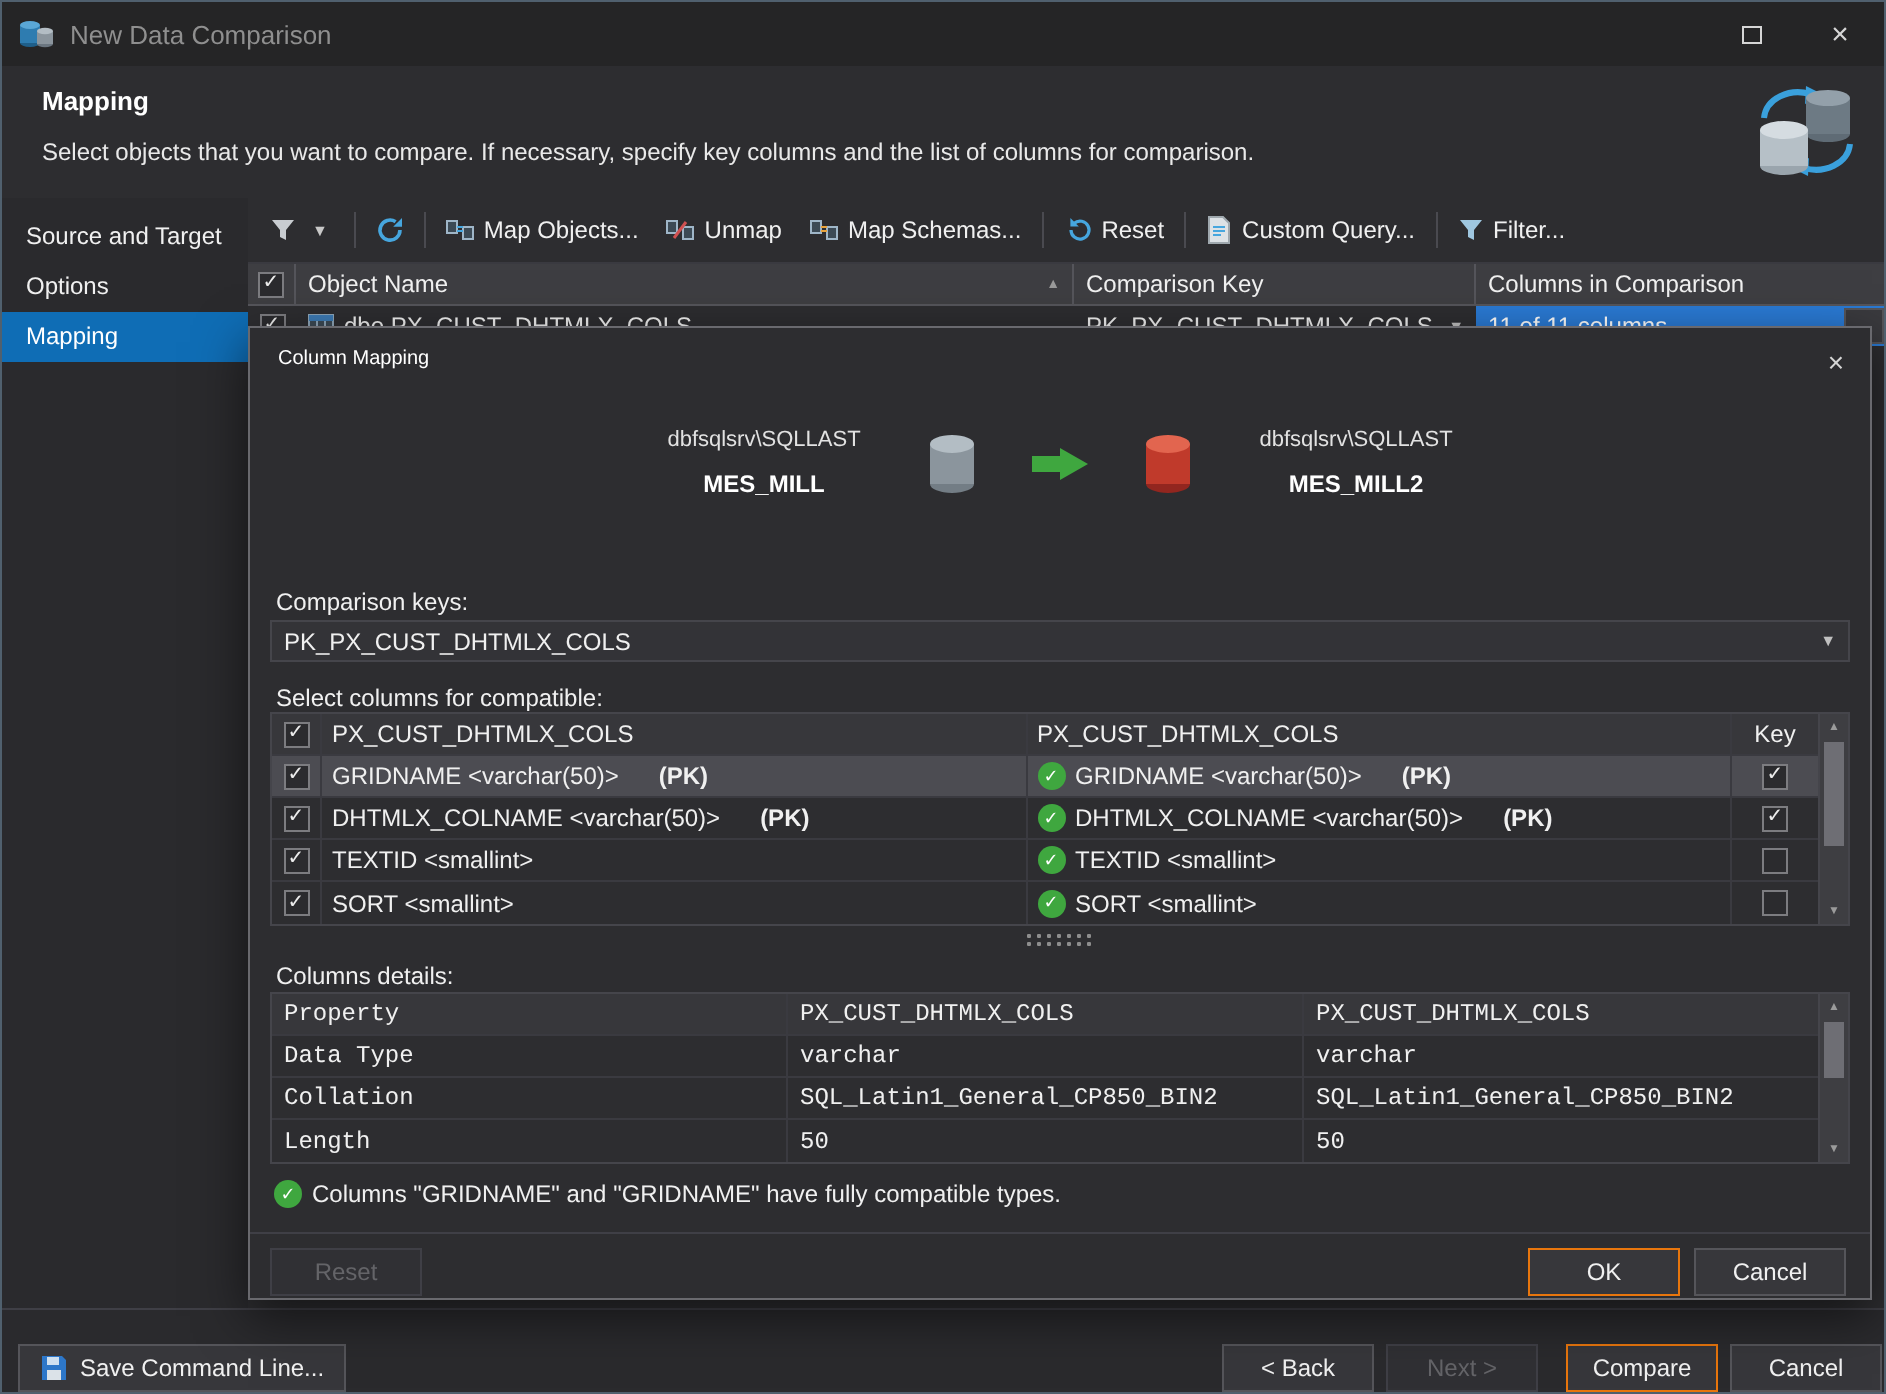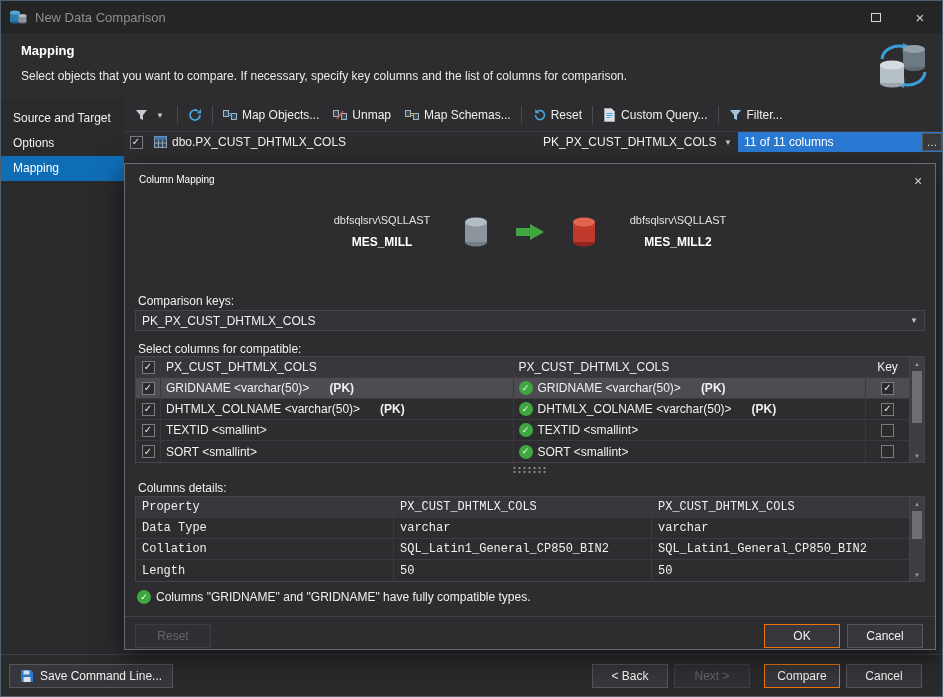--- a/index.html
+++ b/index.html
@@ -47,21 +47,21 @@
   .ellipsis-btn { margin-left:auto; width:20px; height:18px; background:#3a3a3e; border:1px solid #55555a; color:#d8d8d8; display:flex; align-items:center; justify-content:center; font-size:11px; }
   .combo-caret { margin-left:auto; font-size:8px; color:#c0c0c0; }
 
   
   .cb { width:13px; height:13px; background:#2b2b2e; border:1px solid #7c7c80; display:inline-flex; align-items:center; justify-content:center; flex:none; }
   .cb.checked::after { content:"✓"; color:#ececec; font-size:10px; line-height:1; }
   .okicon { width:14px; height:14px; border-radius:50%; background:#3fa73f; color:#fff; display:inline-flex; align-items:center; justify-content:center; flex:none; margin-right:5px; }
   .okicon::after { content:"✓"; font-size:9px; line-height:1; }
 
   
-  .footer { position:absolute; left:0; right:0; bottom:0; height:42px; background:#2a2a2d; border-top:1px solid #3f3f46; display:flex; align-items:center; padding:0 20px 0 8px; }
+  .footer { position:absolute; left:0; right:0; bottom:0; height:42px; background:#2a2a2d; border-top:1px solid #3f3f46; display:flex; align-items:flex-end; padding:0 1px 0 8px; }
   .btn { height:24px; min-width:76px; background:#37373b; border:1px solid #55555a; color:#f0f0f0; display:flex; align-items:center; justify-content:center; padding:0 10px; font-size:12px; white-space:nowrap; }
   .btn.accent { border-color:#e8760d; }
   .btn.disabled { color:#646468; border-color:#3f3f46; background:#303034; }
   .spacer { flex:1; }
   .footer .btn + .btn { margin-left:6px; }
   .gap-lg { margin-left:14px !important; }
   .savebtn { gap:6px; }
 
   
   .modal { position:absolute; left:123px; top:162px; width:812px; height:487px; background:#2d2d30; border:1px solid #69696e; box-shadow:0 8px 24px rgba(0,0,0,.55); z-index:10; }
@@ -215,20 +215,35 @@
         </div>
         <div class="tsep"></div>
         <div class="tbtn">
           <svg class="tico" width="13" height="13" viewBox="0 0 13 13">
               <path d="M1 1h11L8 6v5L5 9.5V6z" fill="#9fc7e0"></path>
             </svg>
           <span>Filter...</span>
         </div>
       </div>
 
+      <div class="gridhead">
+        <div class="gh col-cb">
+            <span class="cb checked"></span>
+          </div>
+        <div class="gh col-name">
+          <span>Object Name</span>
+          <span class="sort-arrow">▲</span>
+        </div>
+        <div class="gh col-key">
+            <span>Comparison Key</span>
+          </div>
+        <div class="gh last">
+            <span>Columns in Comparison</span>
+          </div>
+      </div>
 
       <div class="gridrow">
         <div class="gr col-cb" style="justify-content:center; padding:0;">
             <span class="cb checked"></span>
           </div>
         <div class="gr col-name">
           <svg style="margin-right:5px;" width="13" height="12" viewBox="0 0 13 12">
               <rect x="0.5" y="0.5" width="12" height="11" fill="#3c4a55" stroke="#8fa6b8"></rect>
               <rect x="0.5" y="0.5" width="12" height="3" fill="#3d7bb5"></rect>
               <path d="M0.5 7h12M4.5 3.5v8M8.5 3.5v8" stroke="#8fa6b8"></path>

